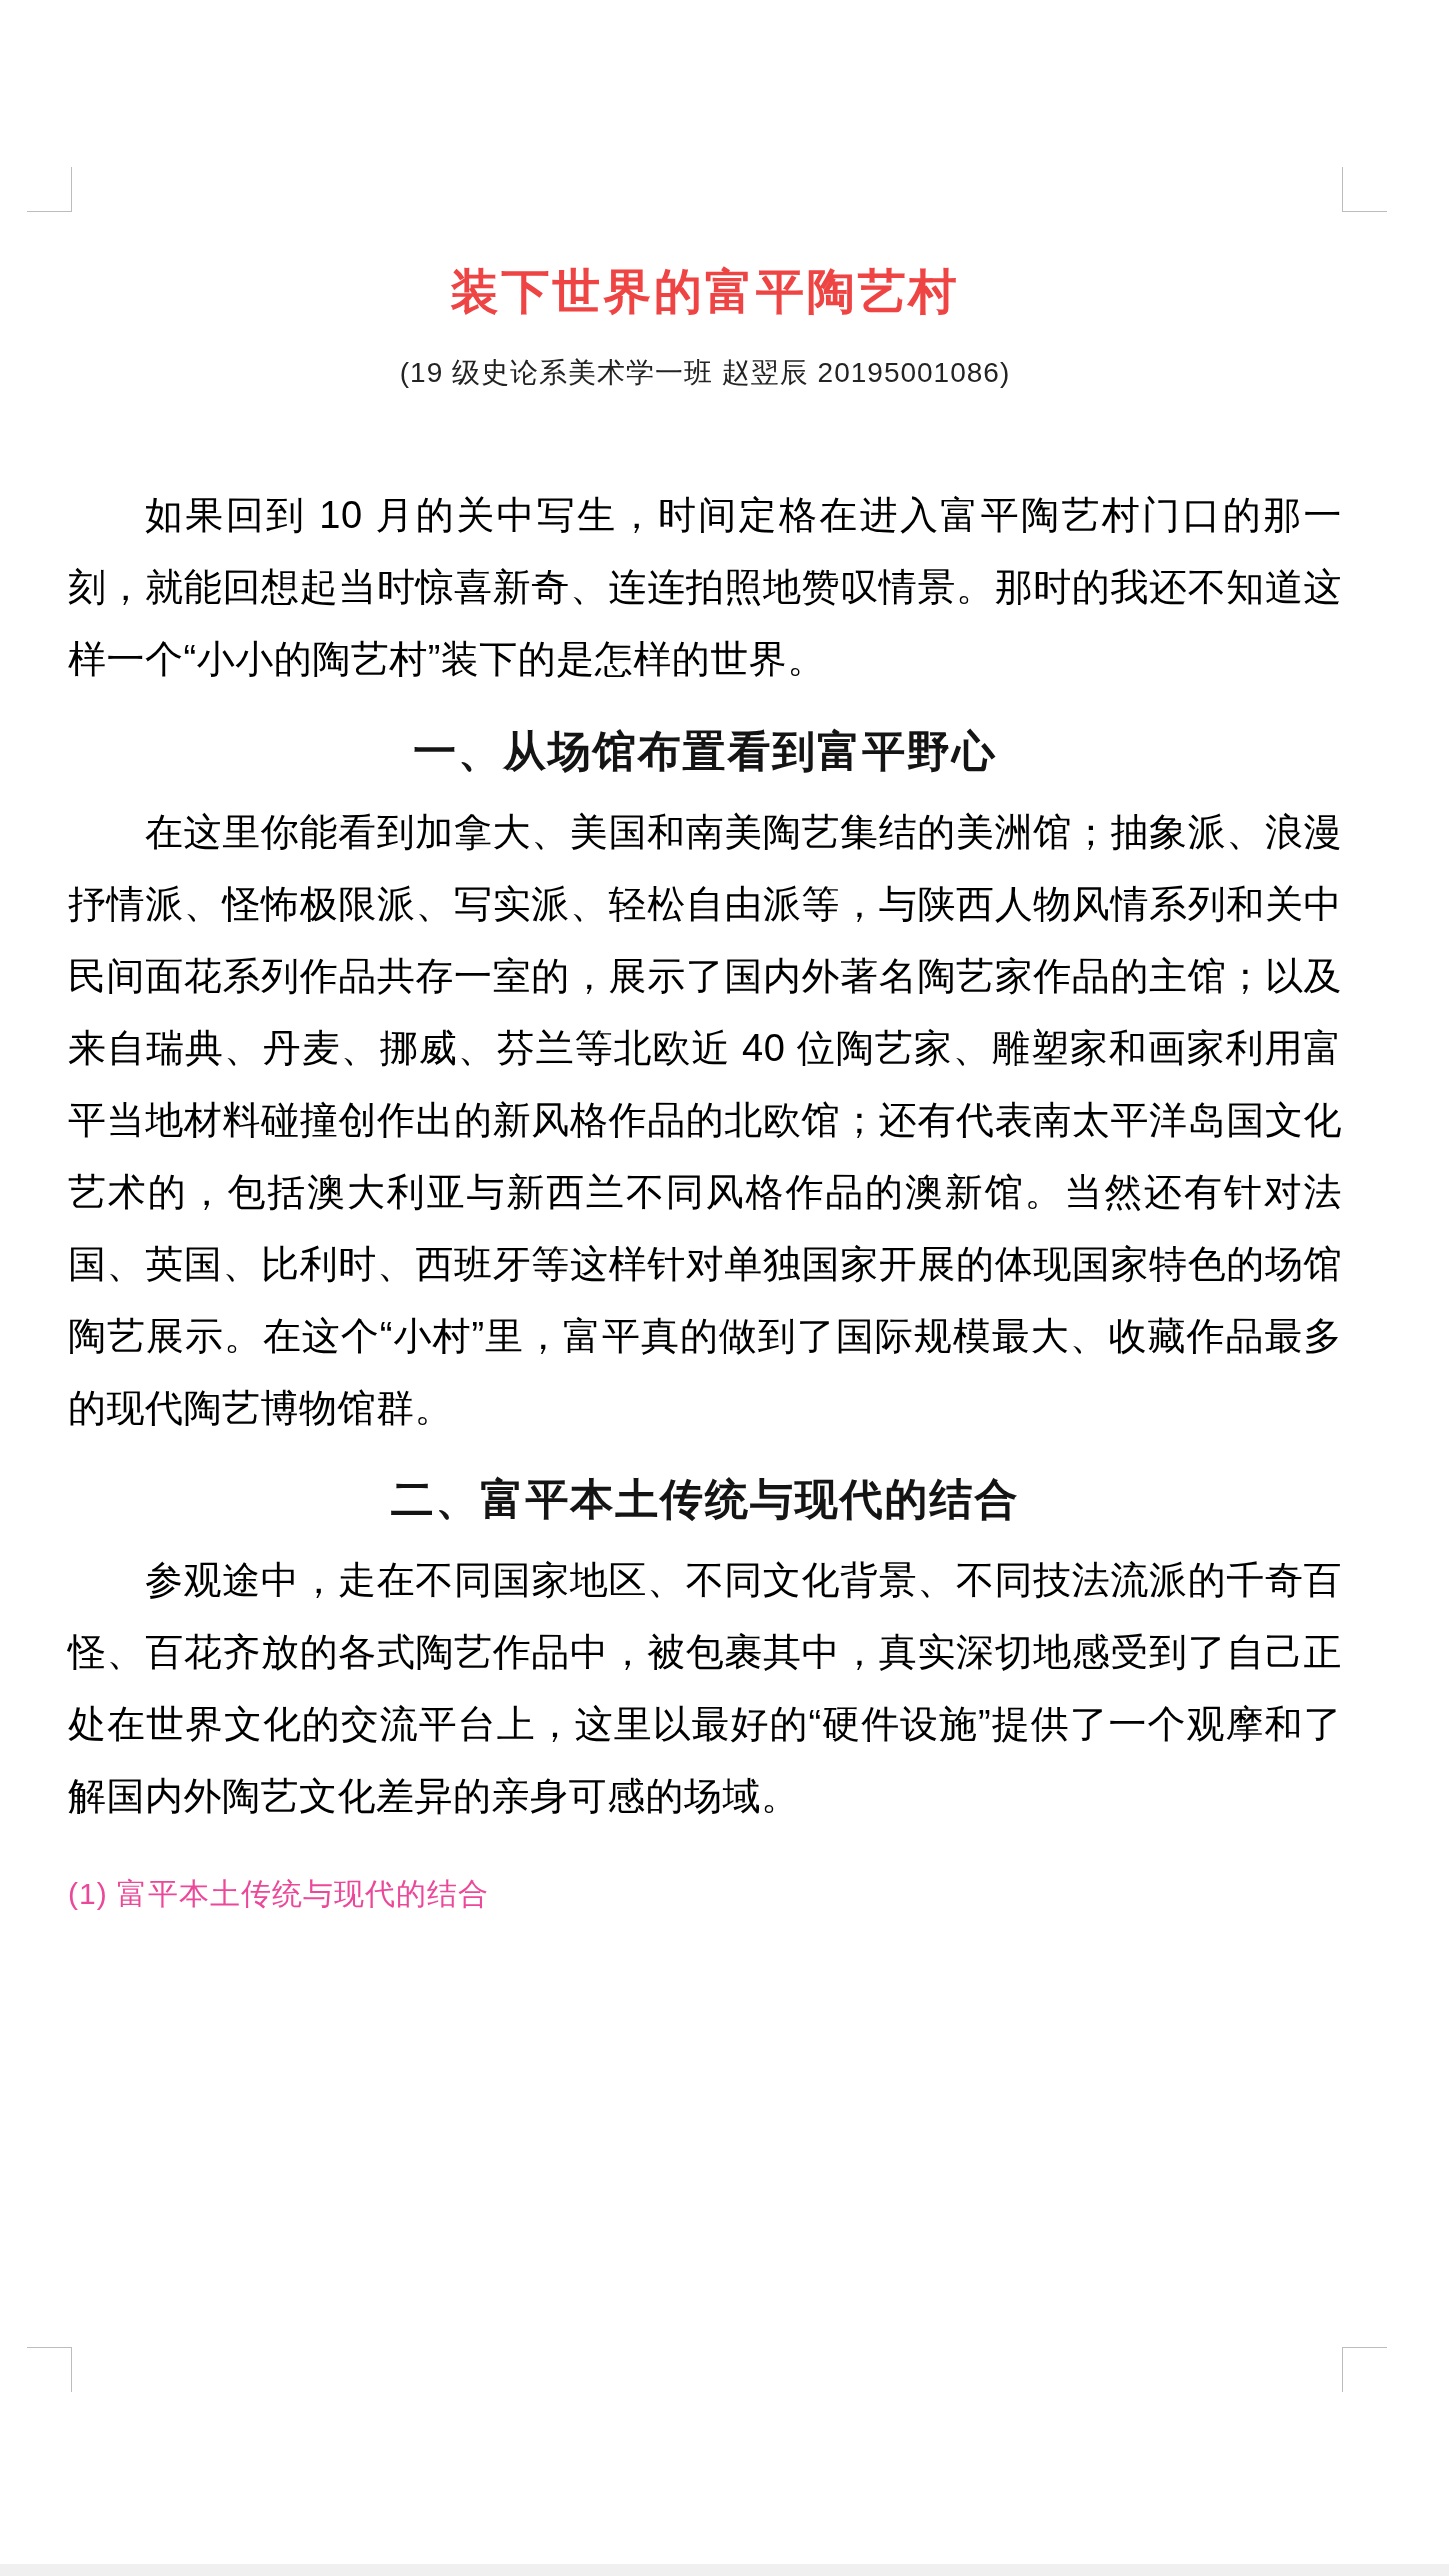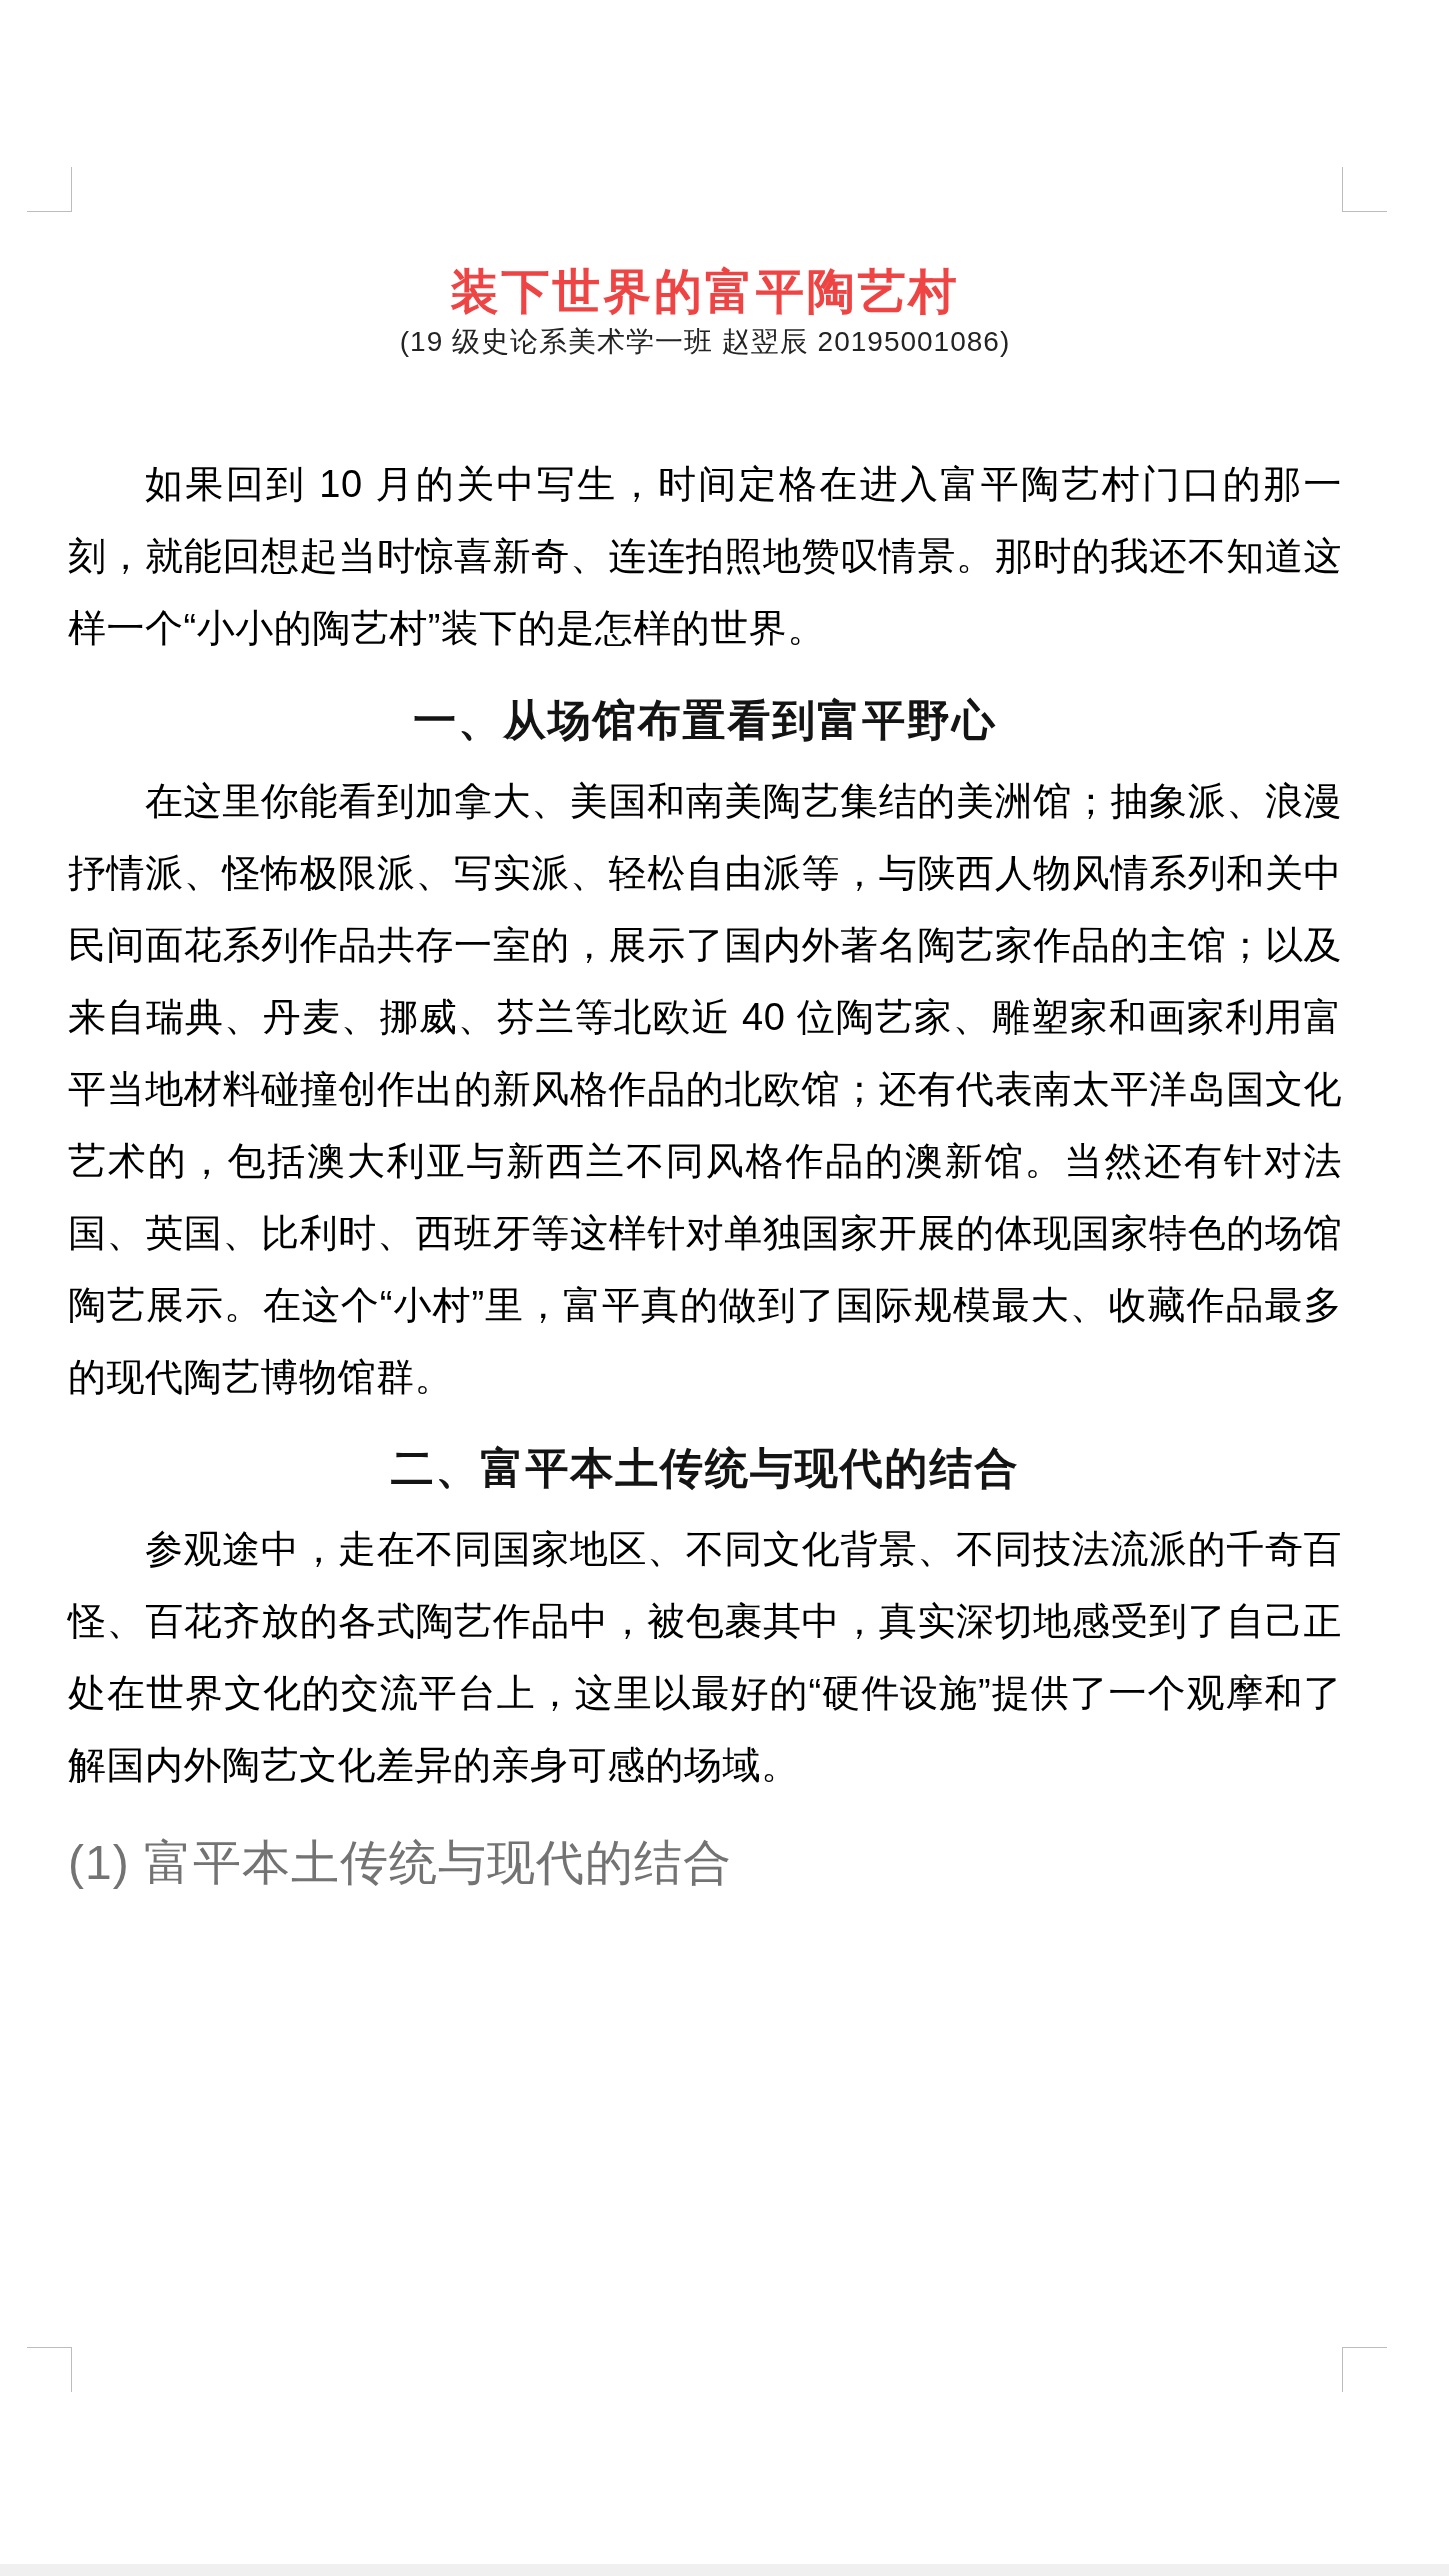--- a/index.html
+++ b/index.html
@@ -40,20 +40,21 @@
     text-align: center;
     letter-spacing: 2.9px;
     margin: 48px 0 0 0;
     color: #ef4444;
   }
   .byline {
     font-size: 28px;
     font-weight: 400;
     text-align: center;
     letter-spacing: 1px;
+    margin-top: 31px;
     color: #232323;
   }
   p.body {
     font-size: 38px;
     line-height: 72px;
     text-align: justify;
     text-justify: inter-character;
     text-indent: 77px;
     letter-spacing: 0.5px;
     margin: 0;
@@ -65,26 +66,26 @@
   .section-heading {
     font-size: 43px;
     font-weight: 700;
     line-height: 77px;
     letter-spacing: 1.9px;
     margin: 17.4px 0 5.8px 0;
     color: #141414;
     text-align: center;
   }
   .sub-heading {
-    font-size: 48px;
+    font-size: 30px;
     font-weight: 400;
     line-height: 77px;
     letter-spacing: 1px;
     margin: 23px 0 0 0;
-    color: #737373;
+    color: #ec4899;
   }
   .bottom-gap {
     position: absolute;
     left: 0;
     top: 2564px;
     width: 1450px;
     height: 11.6px;
     background: #f0f0f1;
   }
 </style>

